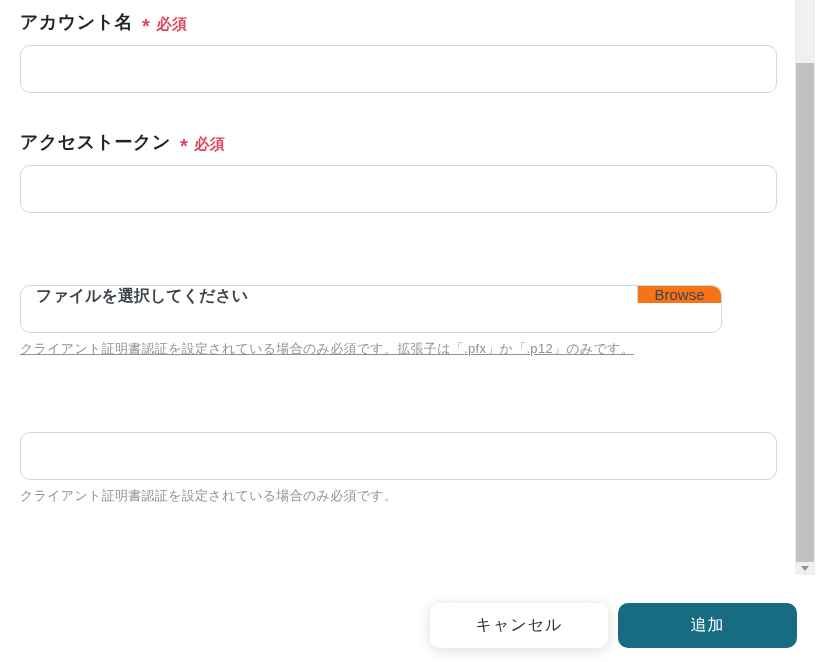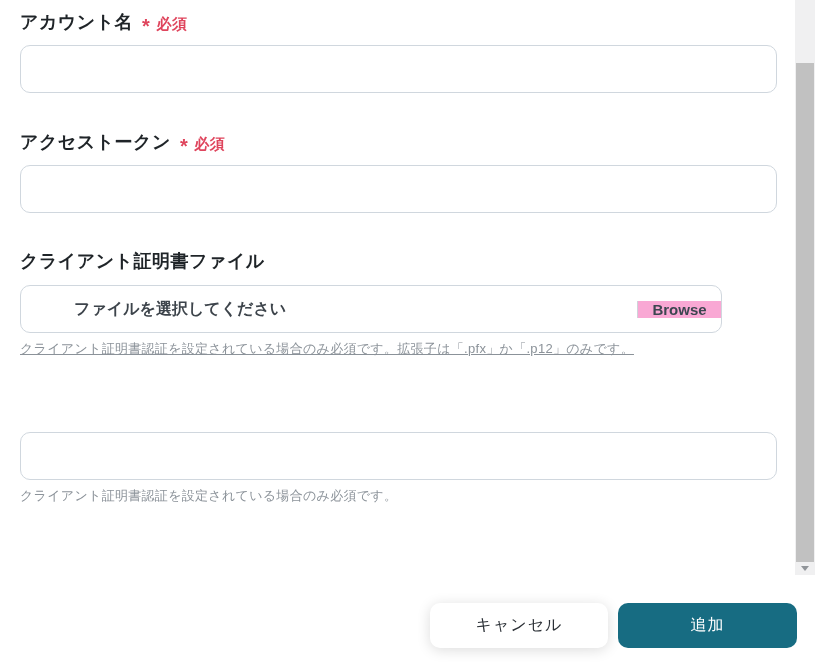--- a/index.html
+++ b/index.html
@@ -29,32 +29,32 @@
   .text-input {
     position: absolute; left: 20px; width: 757px; height: 48px;
     border: 1px solid #d0d7de; border-radius: 10px;
     background: #ffffff; outline: none;
     font-size: 16px; color: #212529; padding: 0 16px;
     font-family: "Liberation Sans", "DejaVu Sans", sans-serif;
   }
   .file-input {
     position: absolute; left: 20px; width: 702px; height: 48px;
     border: 1px solid #d0d7de; border-radius: 10px;
-    background: #ffffff; display: flex; align-items: center;
-    overflow: hidden; cursor: pointer; padding-left: 38px;
+    background: #ffffff; display: flex; align-items: flex-start;
+    overflow: hidden; cursor: pointer;
   }
   .file-placeholder {
     flex: 1; display: flex; align-items: center;
     padding: 0 15px; font-size: 16px; font-weight: 700; color: #3d444b;
     white-space: nowrap;
   }
   .browse-btn {
-    width: 84px; background: #f9a8d4; border-left: 1px solid #ced4da;
+    width: 84px; background: #f97316; border-left: 1px solid #ced4da;
     display: flex; align-items: center; justify-content: center;
-    font-size: 15px; font-weight: 700; color: #3c4650;
+    font-size: 15px; font-weight: 400; color: #3c4650;
   }
   .helper-text {
     position: absolute; left: 20px; width: 757px;
     font-size: 13px; color: #8b9299; letter-spacing: 0.3px; white-space: nowrap;
   }
 
   
   .btn {
     position: absolute; top: 603px; height: 45px;
     border: none; border-radius: 10px; cursor: pointer;
@@ -99,23 +99,20 @@
   </div>
   <input class="text-input" style="top: 45px;" type="text" value="">
 
   <div class="field-label" style="top: 130px;">
     <span>アクセストークン</span>
     <span class="req-asterisk">*</span>
     <span class="req-badge">必須</span>
   </div>
   <input class="text-input" style="top: 165px;" type="text" value="">
 
-  <div class="field-label" style="top: 249px;">
-    <span>クライアント証明書ファイル</span>
-  </div>
   <div class="file-input" style="top: 285px;">
     <div class="file-placeholder">ファイルを選択してください</div>
     <div class="browse-btn">Browse</div>
   </div>
   <div class="helper-text" style="top: 340px; text-decoration: underline;">クライアント証明書認証を設定されている場合のみ必須です。拡張子は「.pfx」か「.p12」のみです。</div>
 
   <input class="text-input" style="top: 432px;" type="text" value="">
   <div class="helper-text" style="top: 487px;">クライアント証明書認証を設定されている場合のみ必須です。</div>
 
   <button class="btn btn-submit">追加</button>

